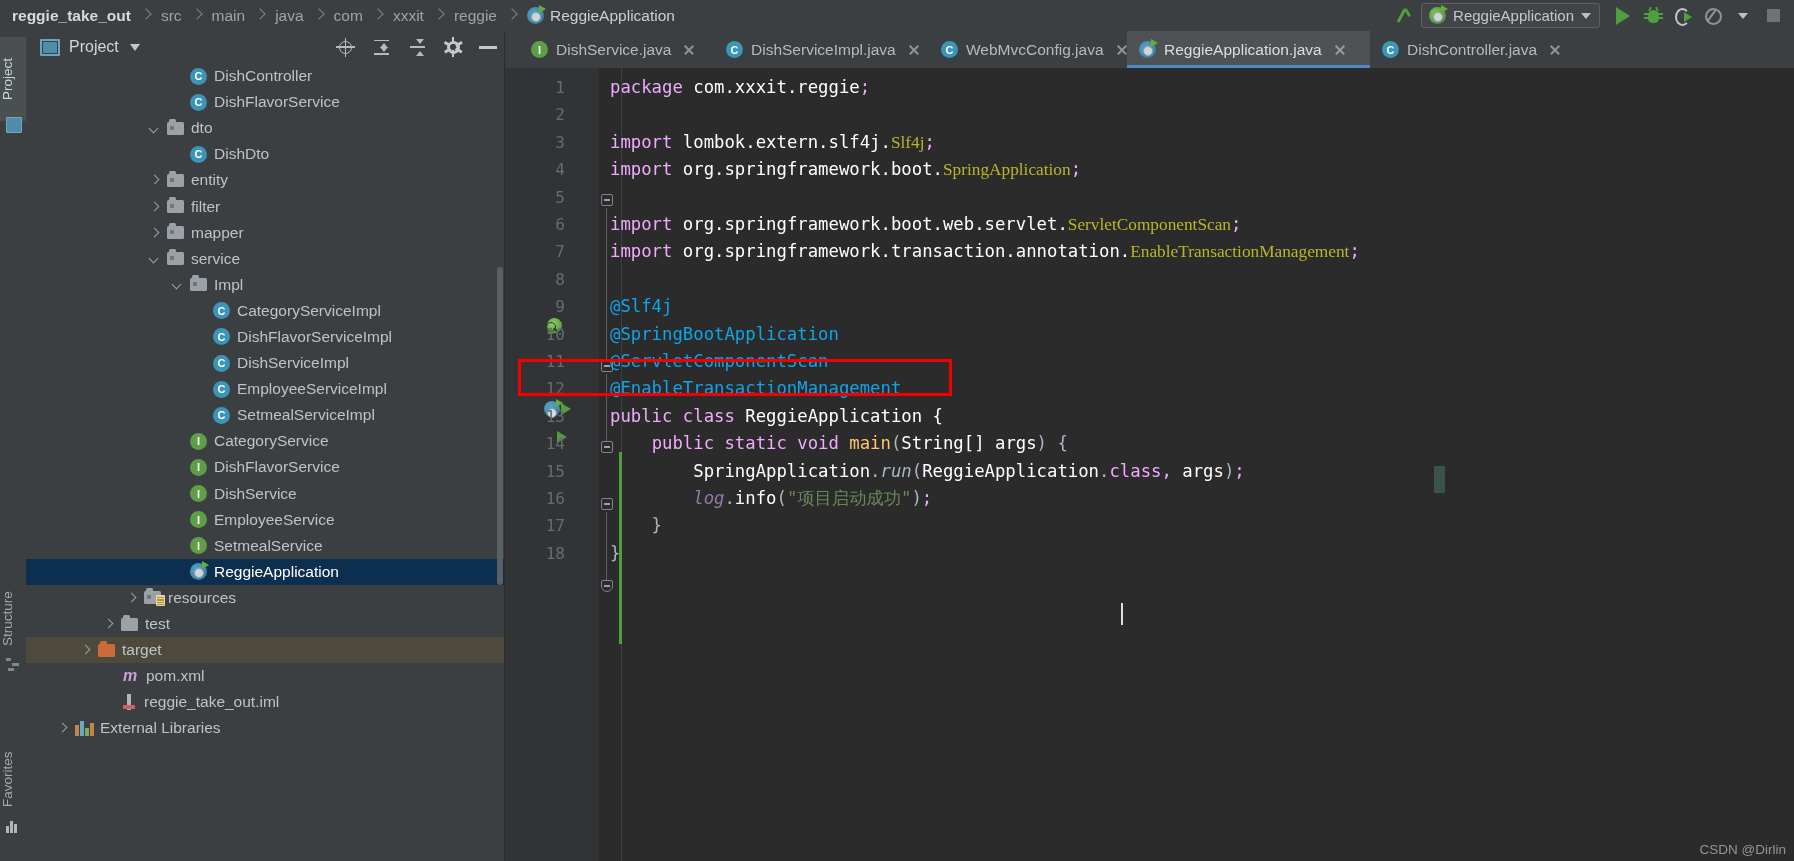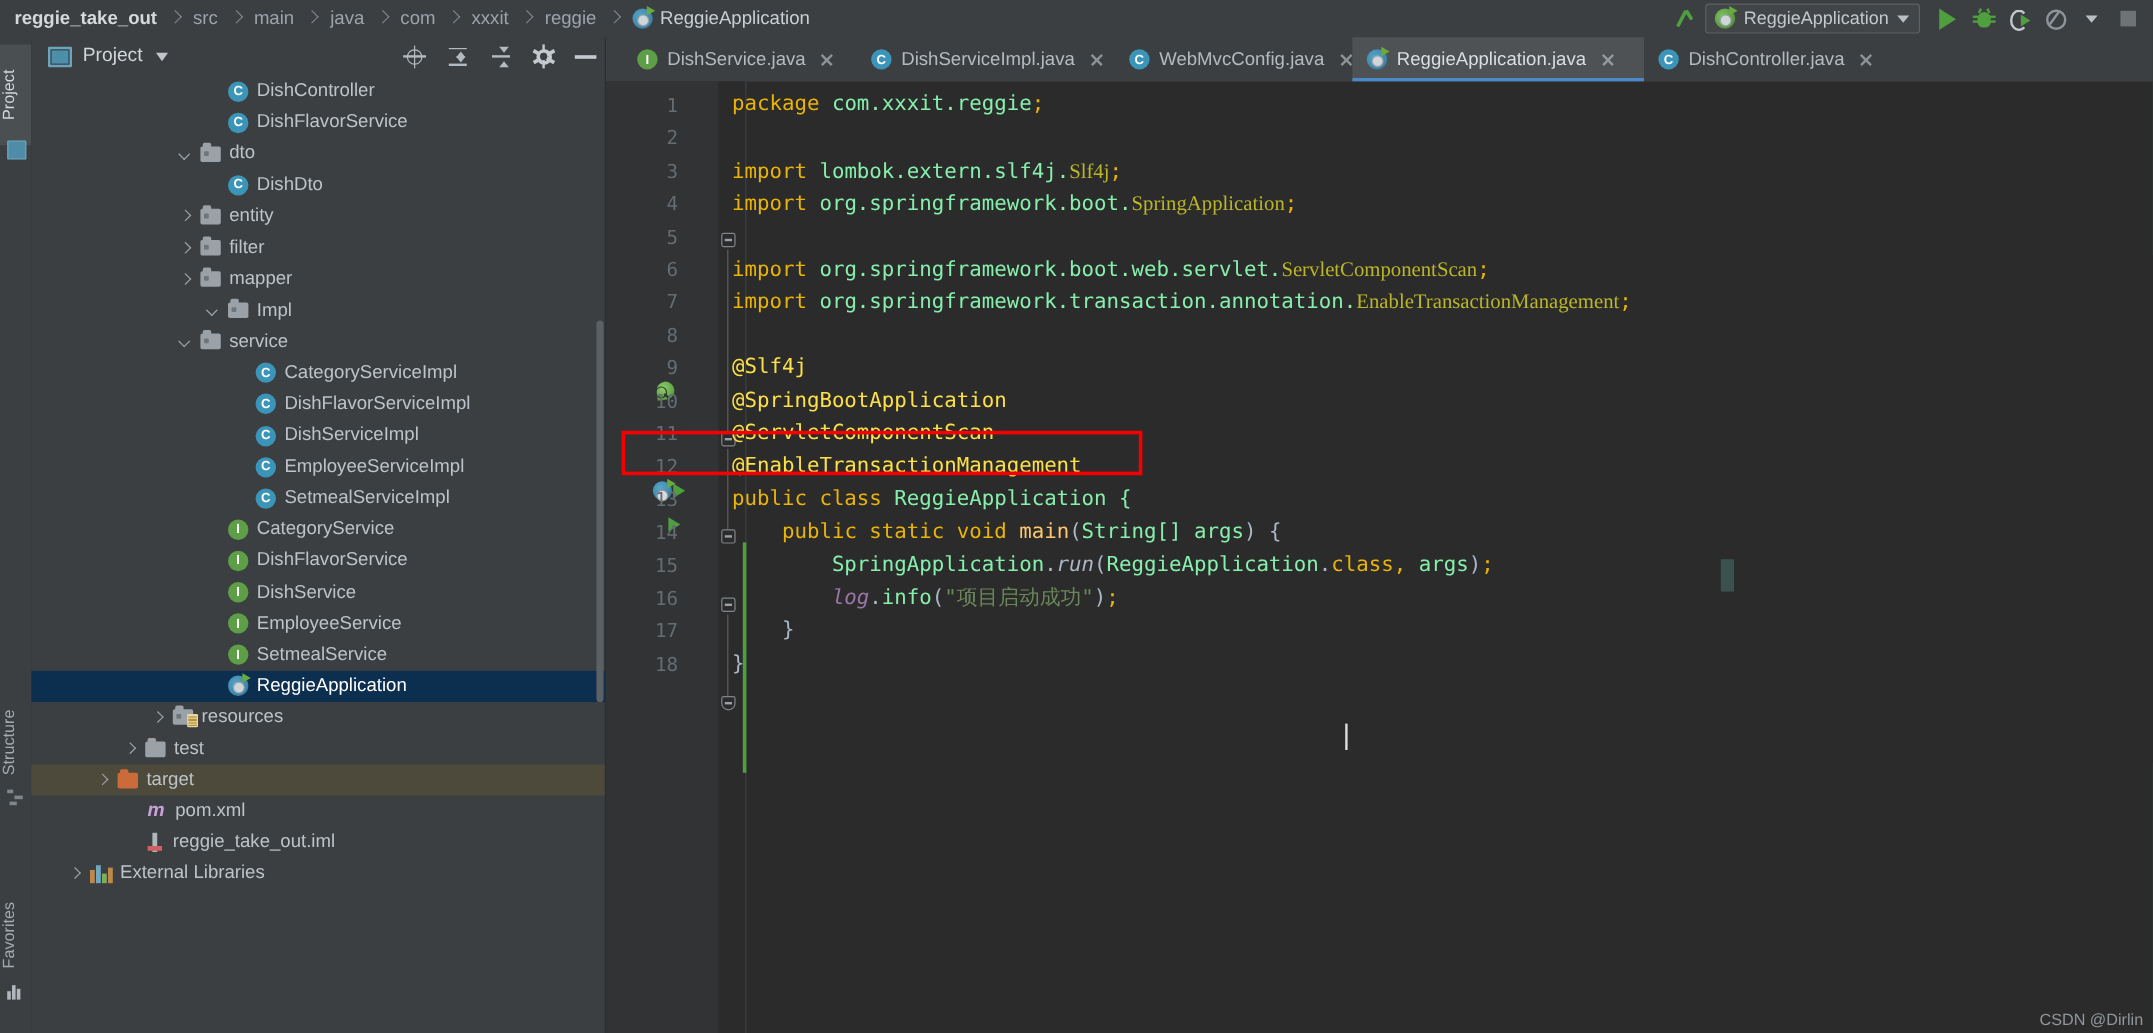--- a/index.html
+++ b/index.html
@@ -276,23 +276,23 @@
     font-size:17.3px;
   }
   .ln{
     position:absolute;left:0;width:1289px;height:27.4px;line-height:27.4px;white-space:pre;
   }
   .lnum{
     position:absolute;left:0;width:60px;text-align:right;color:#656d72;font-size:16px;
   }
   .code{position:absolute;left:105px;color:#a9b7c6;}
 
-  .kw{color:#eab308;text-align:center;}
-  .ann{color:#fde047;}
-  .cls{color:#86efac;}
+  .kw{color:#f0abfc;text-align:center;}
+  .ann{color:#0ea5e9;}
+  .cls{color:#ffffff;}
   .type{color:#bbb529;font-family:Liberation Serif, serif;}
   .str{color:#6a8759;}
   .fld{color:#9876aa;font-style:italic;}
   .mth{color:#ffc66d;}
   .stat{font-style:italic;}
 
   
   .fold{
     position:absolute;left:96px;width:14px;height:14px;
   }
@@ -534,36 +534,36 @@
         <div class="trow">
           <div style="width: 123px; flex: 0 0 auto;"></div>
           <span class="arrow right"></span>
           <div style="width: 7px; flex: 0 0 auto;"></div>
           <span class="folder">
             <span class="pin"></span>
           </span>
           <span class="tlabel">mapper</span>
         </div>
         <div class="trow">
-          <div style="width: 146px; flex: 0 0 auto;"></div>
+          <div style="width: 123px; flex: 0 0 auto;"></div>
           <span class="arrow down"></span>
           <div style="width: 7px; flex: 0 0 auto;"></div>
           <span class="folder">
             <span class="pin"></span>
           </span>
-          <span class="tlabel">Impl</span>
-        </div>
-        <div class="trow">
-          <div style="width: 123px; flex: 0 0 auto;"></div>
+          <span class="tlabel">service</span>
+        </div>
+        <div class="trow">
+          <div style="width: 146px; flex: 0 0 auto;"></div>
           <span class="arrow down"></span>
           <div style="width: 7px; flex: 0 0 auto;"></div>
           <span class="folder">
             <span class="pin"></span>
           </span>
-          <span class="tlabel">service</span>
+          <span class="tlabel">Impl</span>
         </div>
         <div class="trow">
           <div style="width: 169px; flex: 0 0 auto;"></div>
           <span class="arrow"></span>
           <div style="width: 7px; flex: 0 0 auto;"></div>
           <span class="cls-ico">C</span>
           <span class="tlabel">CategoryServiceImpl</span>
         </div>
         <div class="trow">
           <div style="width: 169px; flex: 0 0 auto;"></div>

